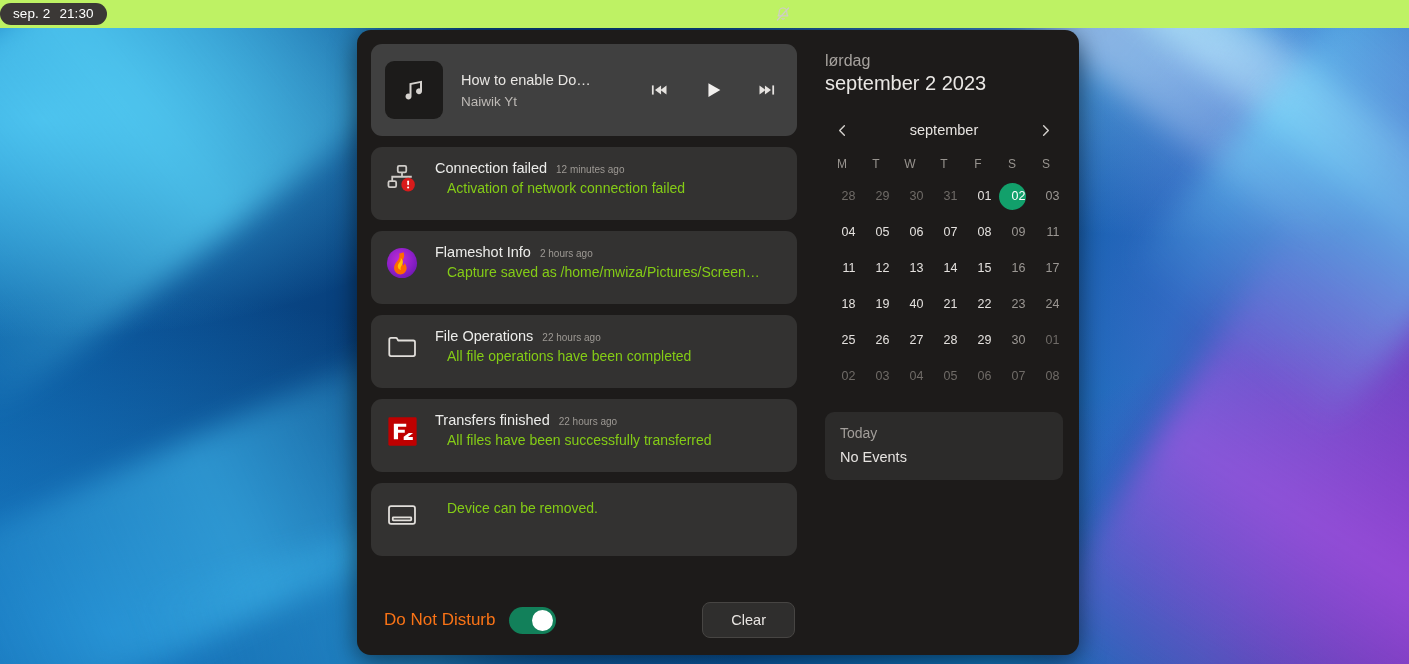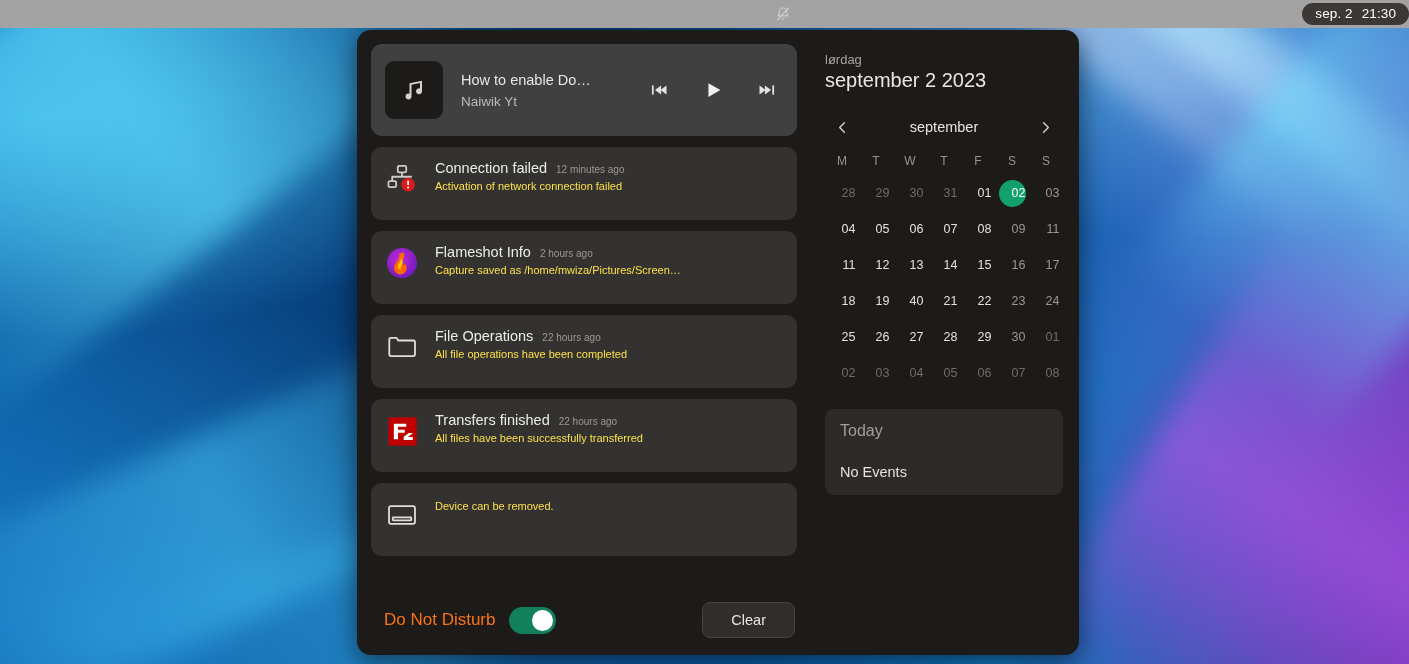--- a/index.html
+++ b/index.html
@@ -38,22 +38,22 @@
   .s5 { left: 1080px; top: 330px; width: 520px; height: 420px; transform: rotate(-58deg);
         background: linear-gradient(90deg, rgba(150,60,210,0) 0%, rgba(180,90,235,.8) 50%, rgba(120,50,190,0) 100%); }
   .s6 { left: 1150px; top: 60px; width: 420px; height: 260px; transform: rotate(-50deg);
         background: linear-gradient(90deg, rgba(80,210,250,0) 0%, rgba(110,225,255,.75) 50%, rgba(80,200,245,0) 100%); }
   .s7 { left: 140px; top: 520px; width: 560px; height: 150px; transform: rotate(-16deg);
         background: linear-gradient(90deg, rgba(30,150,220,0) 0%, rgba(60,185,240,.55) 50%, rgba(30,150,220,0) 100%); }
 
   
   #topbar {
     position: absolute; left: 0; top: 0; width: 1409px; height: 28px;
-    background: #a3a3a3;
-    display: flex; align-items: center; justify-content: flex-end;
+    background: #bef264;
+    display: flex; align-items: center; justify-content: flex-start;
     z-index: 30;
   }
   #clock-pill {
     display: flex; align-items: center; gap: 9px;
     background: #3b3836;
     border-radius: 13px;
     padding: 3px 13px 4px;
     color: #ffffff;
     font-size: 13.5px;
     letter-spacing: .1px;
@@ -129,22 +129,22 @@
   }
   .notif-body { flex: 1; min-width: 0; }
   .notif-head { display: flex; align-items: baseline; gap: 9px; }
   .notif-title {
     color: #ececea; font-size: 14.5px;
     white-space: nowrap; overflow: hidden; text-overflow: ellipsis;
     max-width: 266px;
   }
   .notif-time { color: #9d9994; font-size: 10px; white-space: nowrap; }
   .notif-text {
-    color: #fde047; font-size: 11px; margin-top: 4px;
-    white-space: nowrap; overflow: hidden; text-overflow: ellipsis;
+    color: #84cc16; font-size: 14px; margin-top: 4px;
+    white-space: nowrap; overflow: hidden; text-overflow: ellipsis; margin-left: 12px;
   }
 
   
   #notif-footer {
     margin-top: auto;
     height: 64px;
     display: flex; align-items: center; justify-content: space-between;
     padding: 0 2px 6px 2px;
   }
   #dnd-group { display: flex; align-items: center; gap: 14px; }
@@ -168,21 +168,21 @@
     padding: 9px 28px;
     cursor: pointer;
     font-family: "Liberation Sans", sans-serif;
   }
 
   
   #cal-col {
     width: 268px;
     padding: 22px 16px 0 14px;
   }
-  #cal-weekday { color: #a6a29e; font-size: 13px; margin-bottom: 2px; }
+  #cal-weekday { color: #a6a29e; font-size: 16px; margin-bottom: 2px; }
   #cal-fulldate { color: #e9e7e4; font-size: 20px; font-weight: 400; margin-bottom: 22px; }
 
   #month-nav {
     display: flex; align-items: center; justify-content: space-between;
     margin-bottom: 9px; padding: 0 4px;
   }
   .nav-arrow {
     width: 26px; height: 26px;
     display: flex; align-items: center; justify-content: center;
     cursor: pointer; color: #d3d0cc;
@@ -206,21 +206,21 @@
   .daycell.dim { color: #6f6b67; }
   .daycell.weekend { color: #9b9793; }
   .daycell.today { background: #12a06b; color: #ffffff; }
 
   #events-box {
     background: #2c2b2a;
     border-radius: 9px;
     margin-top: 18px;
     padding: 13px 15px 15px;
   }
-  #events-today { color: #a29e9a; font-size: 16px; margin-bottom: 24px; }
+  #events-today { color: #a29e9a; font-size: 14px; margin-bottom: 8px; }
   #events-none { color: #e6e3e0; font-size: 14.5px; }
 </style>
 </head>
 <body>
 
 <div id="desktop">
   <div class="streak s1"></div>
   <div class="streak s2"></div>
   <div class="streak s3"></div>
   <div class="streak s4"></div>

